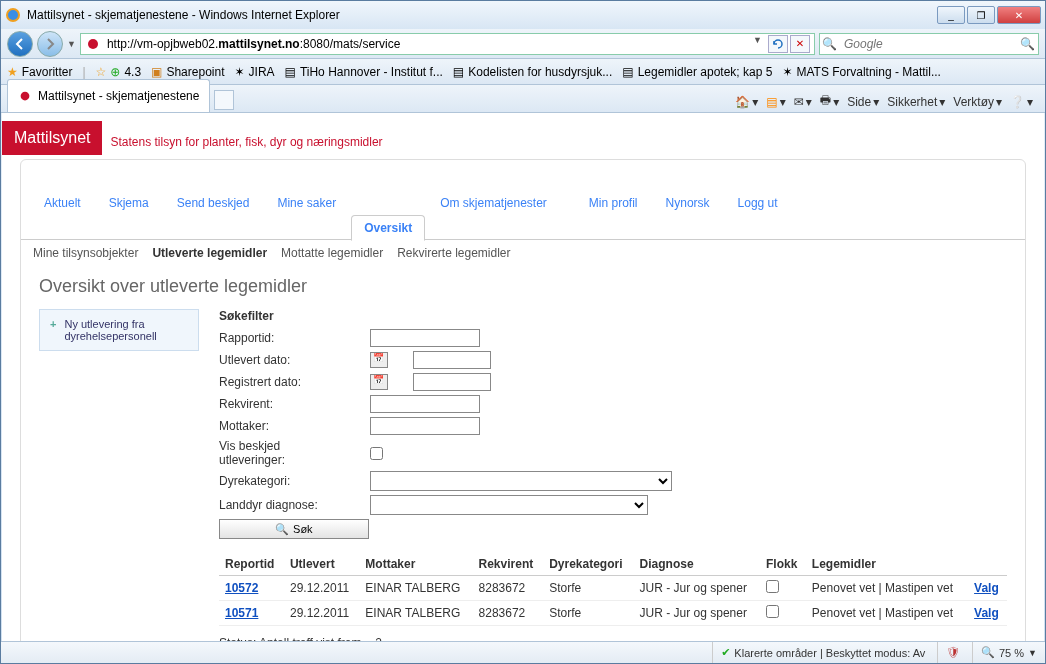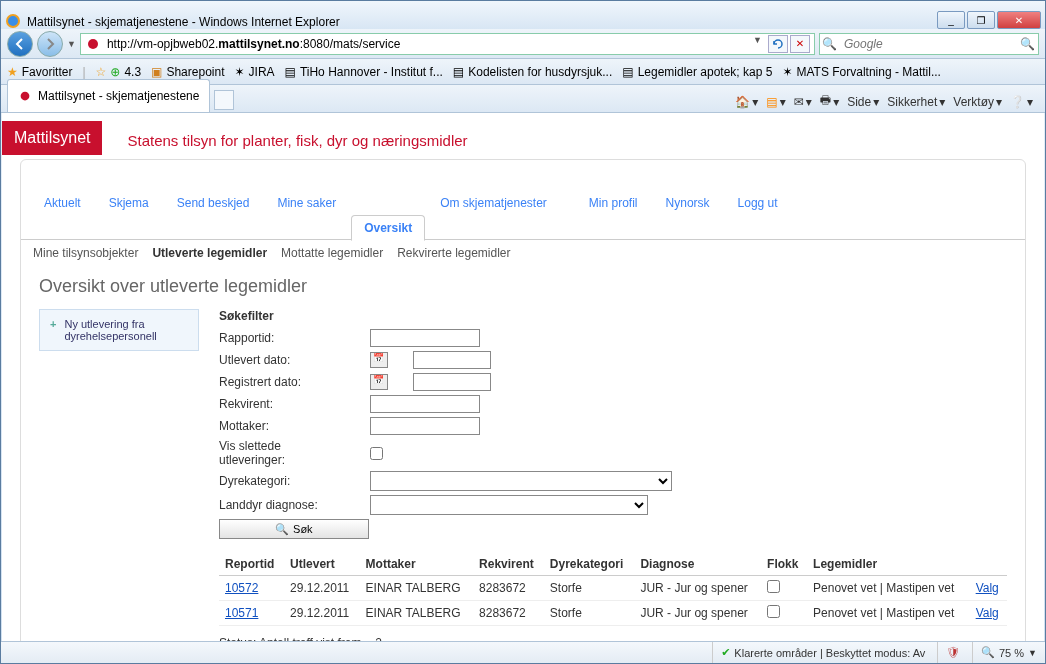--- a/index.html
+++ b/index.html
@@ -1,20 +1,20 @@
 <!DOCTYPE html>
 <html><head>
 <meta charset="utf-8">
 <style>
 * { margin: 0; padding: 0; box-sizing: border-box; }
 body { font-family: "Segoe UI", Tahoma, sans-serif; font-size: 12px; background: #fff; }
 
 
 .window { width: 1046px; height: 664px; border: 1px solid #5a7ca0; background: linear-gradient(#e8f0f8, #d0e0f0); position: relative; overflow: hidden; }
-.titlebar { height: 28px; display: flex; align-items: flex-end; padding: 0 4px; background: linear-gradient(#f0f6fc, #d8e6f4); }
+.titlebar { height: 28px; display: flex; align-items: center; padding: 0 4px; background: linear-gradient(#f0f6fc, #d8e6f4); }
 .titlebar .ie-icon { width: 16px; height: 16px; margin-right: 6px; }
 .titlebar-text { flex: 1; font-size: 12px; color: #000; }
 .win-btns { display: flex; gap: 2px; }
 .win-btn { width: 28px; height: 18px; border: 1px solid #7a9ac0; border-radius: 2px; background: linear-gradient(#f0f6fc, #cde); font-size: 10px; display: flex; align-items: center; justify-content: center; }
 .win-btn.close { background: linear-gradient(#f08080, #d04040); color: #fff; width: 44px; }
 
 
 .navbar { height: 30px; display: flex; align-items: center; padding: 2px 6px; gap: 4px; background: linear-gradient(#eef4fa, #dce8f4); border-bottom: 1px solid #b0c4d8; }
 .nav-btn { width: 26px; height: 26px; border-radius: 50%; border: 1px solid #8aa; background: linear-gradient(#cde4f8, #8abee8); display: flex; align-items: center; justify-content: center; font-size: 14px; color: #fff; }
 .nav-btn.back { background: linear-gradient(#5aa0e0, #2070c0); }
@@ -39,21 +39,21 @@
 .cmd-bar { margin-left: auto; display: flex; align-items: center; gap: 8px; font-size: 12px; color: #333; padding-right: 6px; }
 .cmd-bar .ci { display: flex; align-items: center; gap: 2px; cursor: pointer; }
 
 
 .viewport { position: absolute; top: 112px; bottom: 22px; left: 1px; right: 1px; background: #fff; overflow: auto; }
 .page { padding: 0; }
 
 
 .mat-header { display: flex; align-items: flex-end; height: 42px; }
 .mat-logo { background: #c8102e; color: #fff; padding: 8px 12px; font-size: 16px; }
-.mat-tag { color: #c8102e; font-size: 15px; margin-left: 25px; padding-bottom: 6px; }
+.mat-tag { color: #c8102e; font-size: 12px; margin-left: 8px; padding-bottom: 6px; }
 
 
 .page-wrap { margin: 4px 18px; border: 1px solid #ddd; border-radius: 6px; padding: 0; background: #fff; }
 .main-tabs { display: flex; align-items: center; gap: 2px; padding: 6px 10px 0 10px; border-bottom: 1px solid #ccc; font-size: 12px; }
 .mtab { padding: 5px 12px; color: #3b82f6; cursor: pointer; border: 1px solid transparent; border-bottom: none; }
 .mtab.active { background: #fff; border: 1px solid #ccc; border-bottom: 1px solid #fff; border-radius: 4px 4px 0 0; font-weight: bold; position: relative; top: 2px; margin-top: 47px; }
 .mtab.group2 { margin-left: 14px; }
 
 .subtabs { padding: 6px 12px; font-size: 12px; color: #555; display: flex; gap: 14px; }
 .subtabs .st { cursor: pointer; }
@@ -76,21 +76,21 @@
 .frow input.med { width: 110px; }
 .frow select { border: 1px solid #888; height: 20px; font-size: 12px; background: #fff; }
 .frow select.long { width: 302px; }
 .frow select.mid { width: 278px; }
 .search-btn { margin-top: 4px; width: 150px; height: 20px; border: 1px solid #888; background: linear-gradient(#fff,#e4e4e4); font-size: 11px; display: flex; align-items: center; justify-content: center; gap: 4px; cursor: pointer; }
 
 
 table.data { width: 100%; border-collapse: collapse; margin-top: 14px; font-size: 12px; }
 table.data th { text-align: left; padding: 4px 6px; border-bottom: 1px solid #ccc; color: #333; font-weight: bold; background: #fff; }
 table.data td { padding: 4px 6px; border-bottom: 1px solid #eee; color: #333; }
-table.data a { color: #1050c0; text-decoration: underline; }
+table.data a { color: #1050c0; text-decoration: underline; font-weight: bold; }
 .status-line { margin-top: 10px; font-size: 12px; color: #333; }
 .print-link { display: inline-block; margin-top: 10px; color: #1050c0; text-decoration: underline; font-size: 12px; }
 
 
 .statusbar { position: absolute; bottom: 0; left: 0; right: 0; height: 22px; background: linear-gradient(#f4f8fc,#e4ecf4); border-top: 1px solid #b0c4d8; display: flex; align-items: center; font-size: 11px; color: #333; padding: 0 8px; gap: 12px; }
 .statusbar .spacer { flex: 1; }
 .statusbar .seg { display: flex; align-items: center; gap: 4px; border-left: 1px solid #ccc; padding-left: 8px; height: 100%; }
 .green-check { color: #2a2; }
 .shield { color: #b33; }
 svg { display: block; }
@@ -271,21 +271,21 @@
               </div>
               <div class="frow">
                 <label>Rekvirent:</label>
                 <input type="text" class="med" style="">
               </div>
               <div class="frow">
                 <label>Mottaker:</label>
                 <input type="text" class="med" style="">
               </div>
               <div class="frow">
-                <label>Vis slettede utleveringer:</label>
+                <label>Vis beskjed utleveringer:</label>
                 <input type="checkbox" style="">
               </div>
               <div class="frow">
                 <label>Dyrekategori:</label>
                 <select class="long"><option></option></select>
               </div>
               <div class="frow">
                 <label>Landdyr diagnose:</label>
                 <select class="mid"><option></option></select>
               </div>

